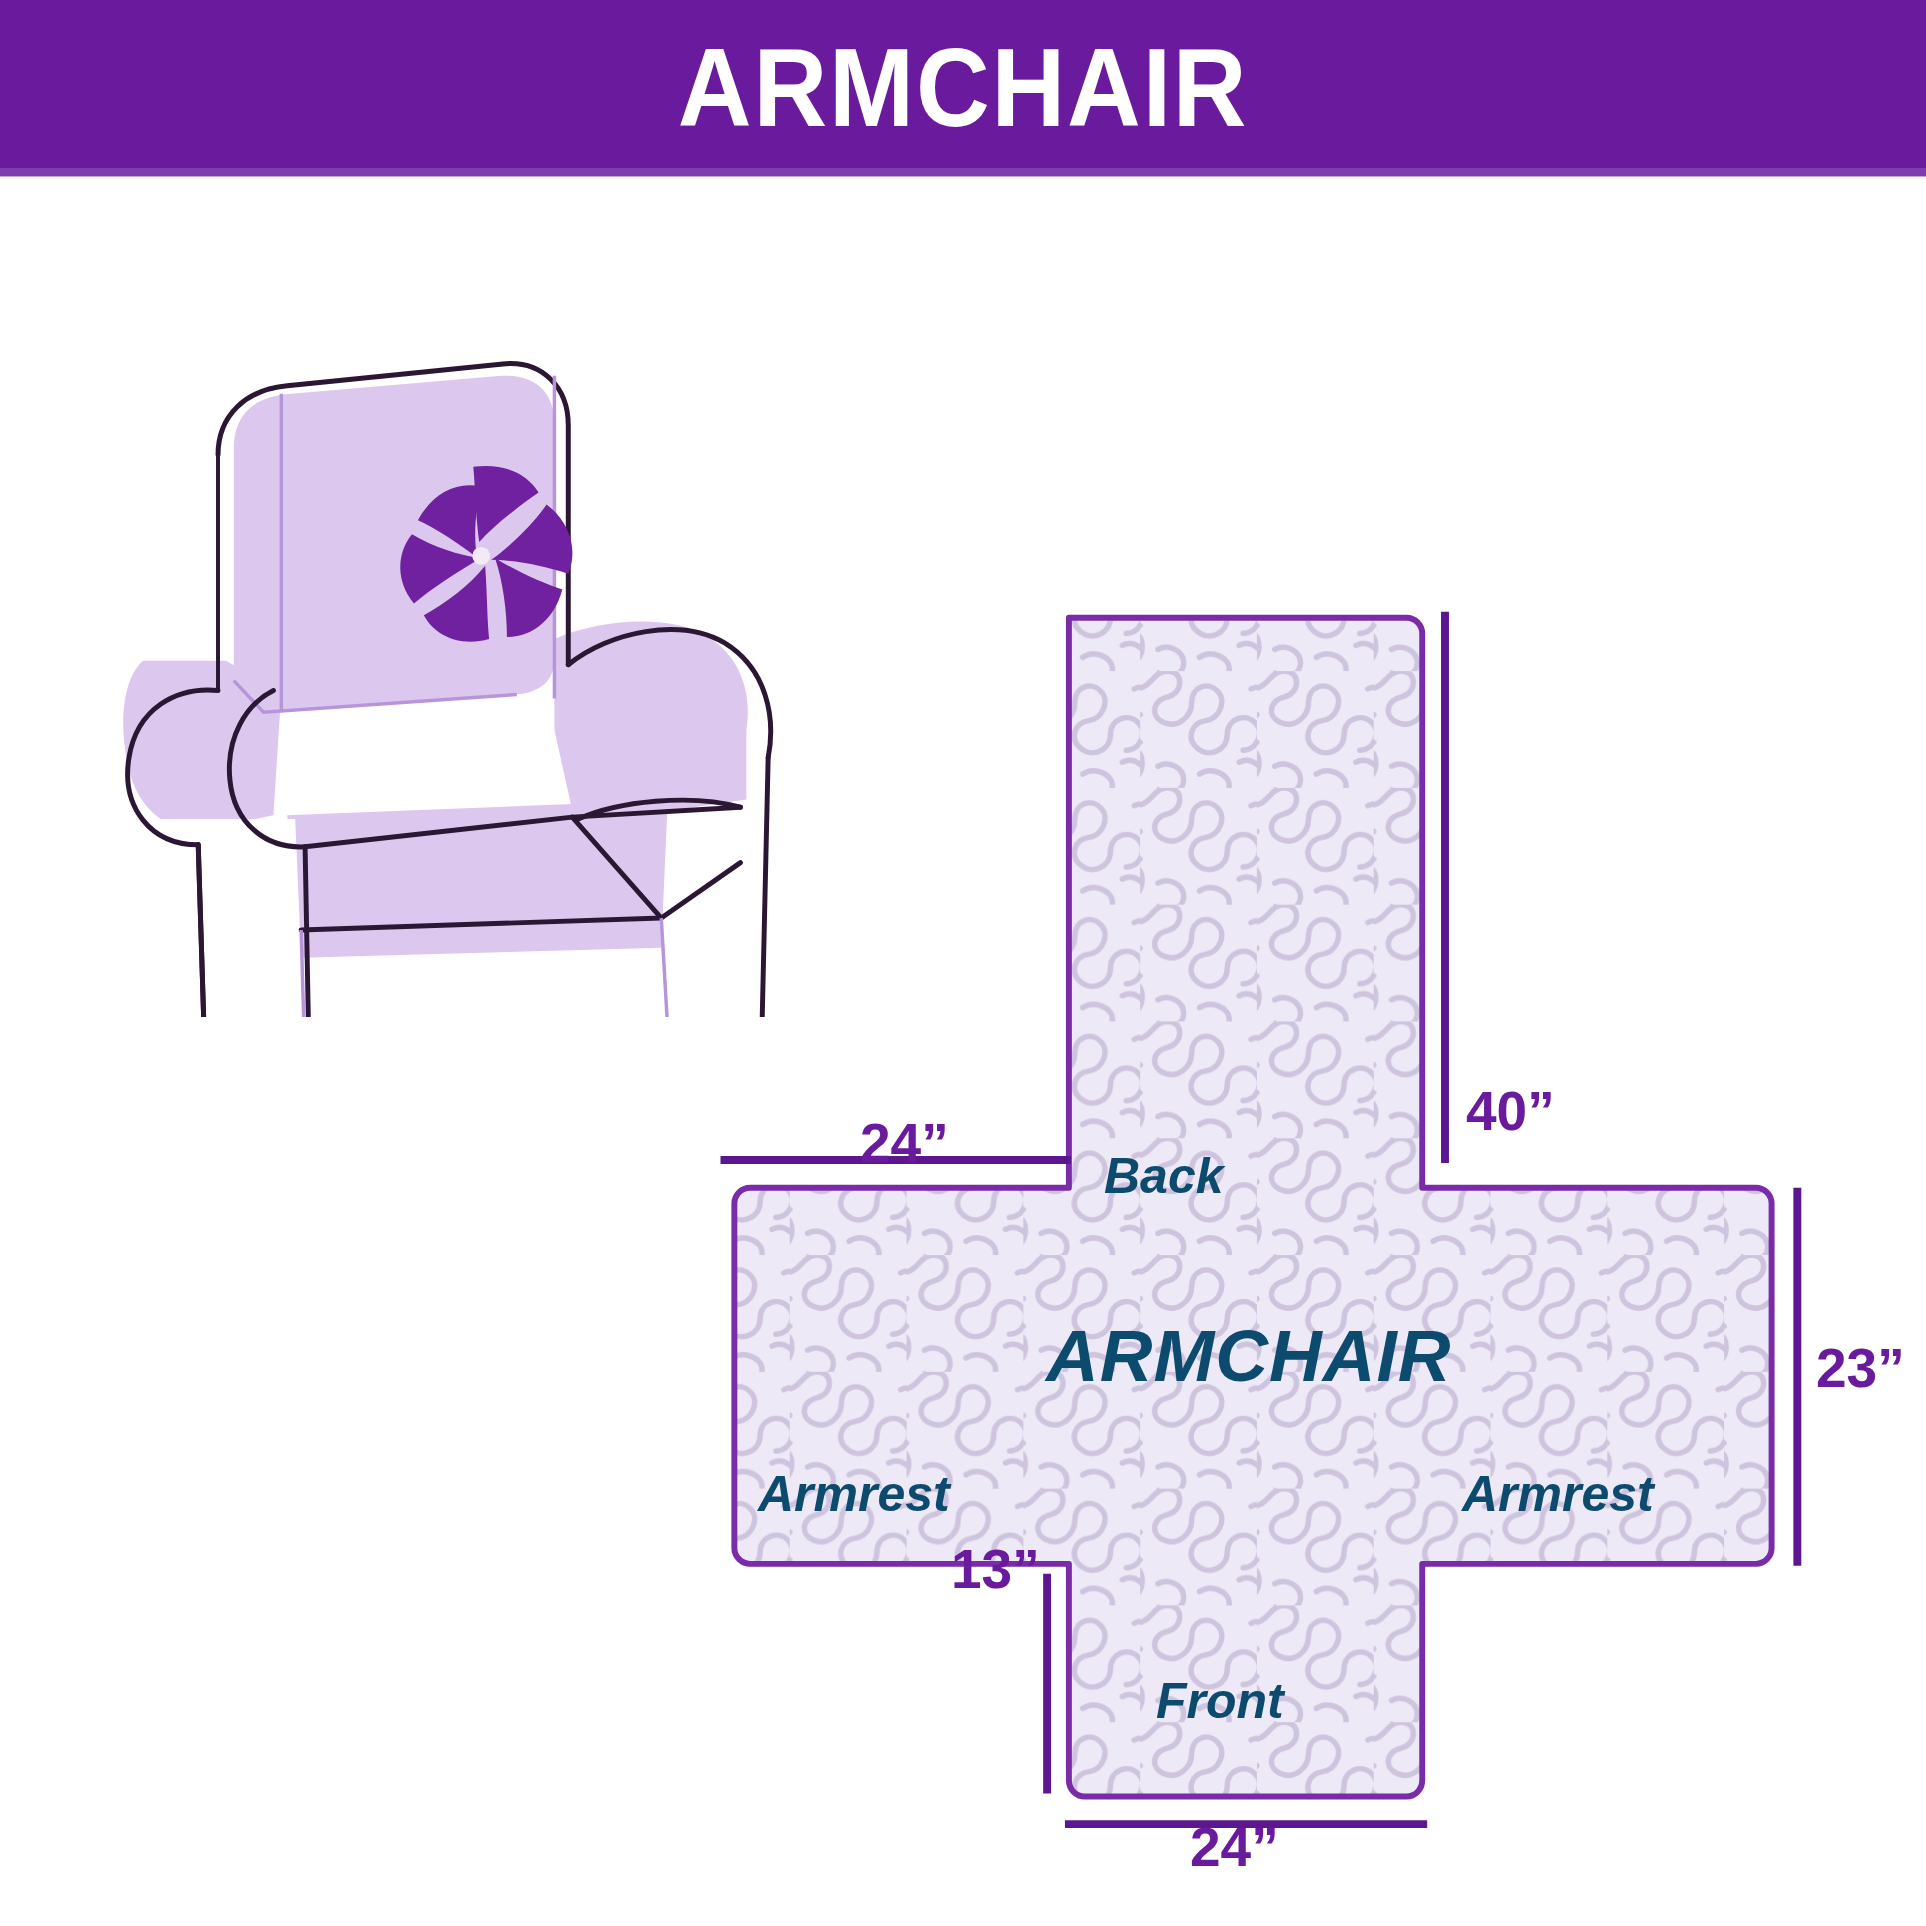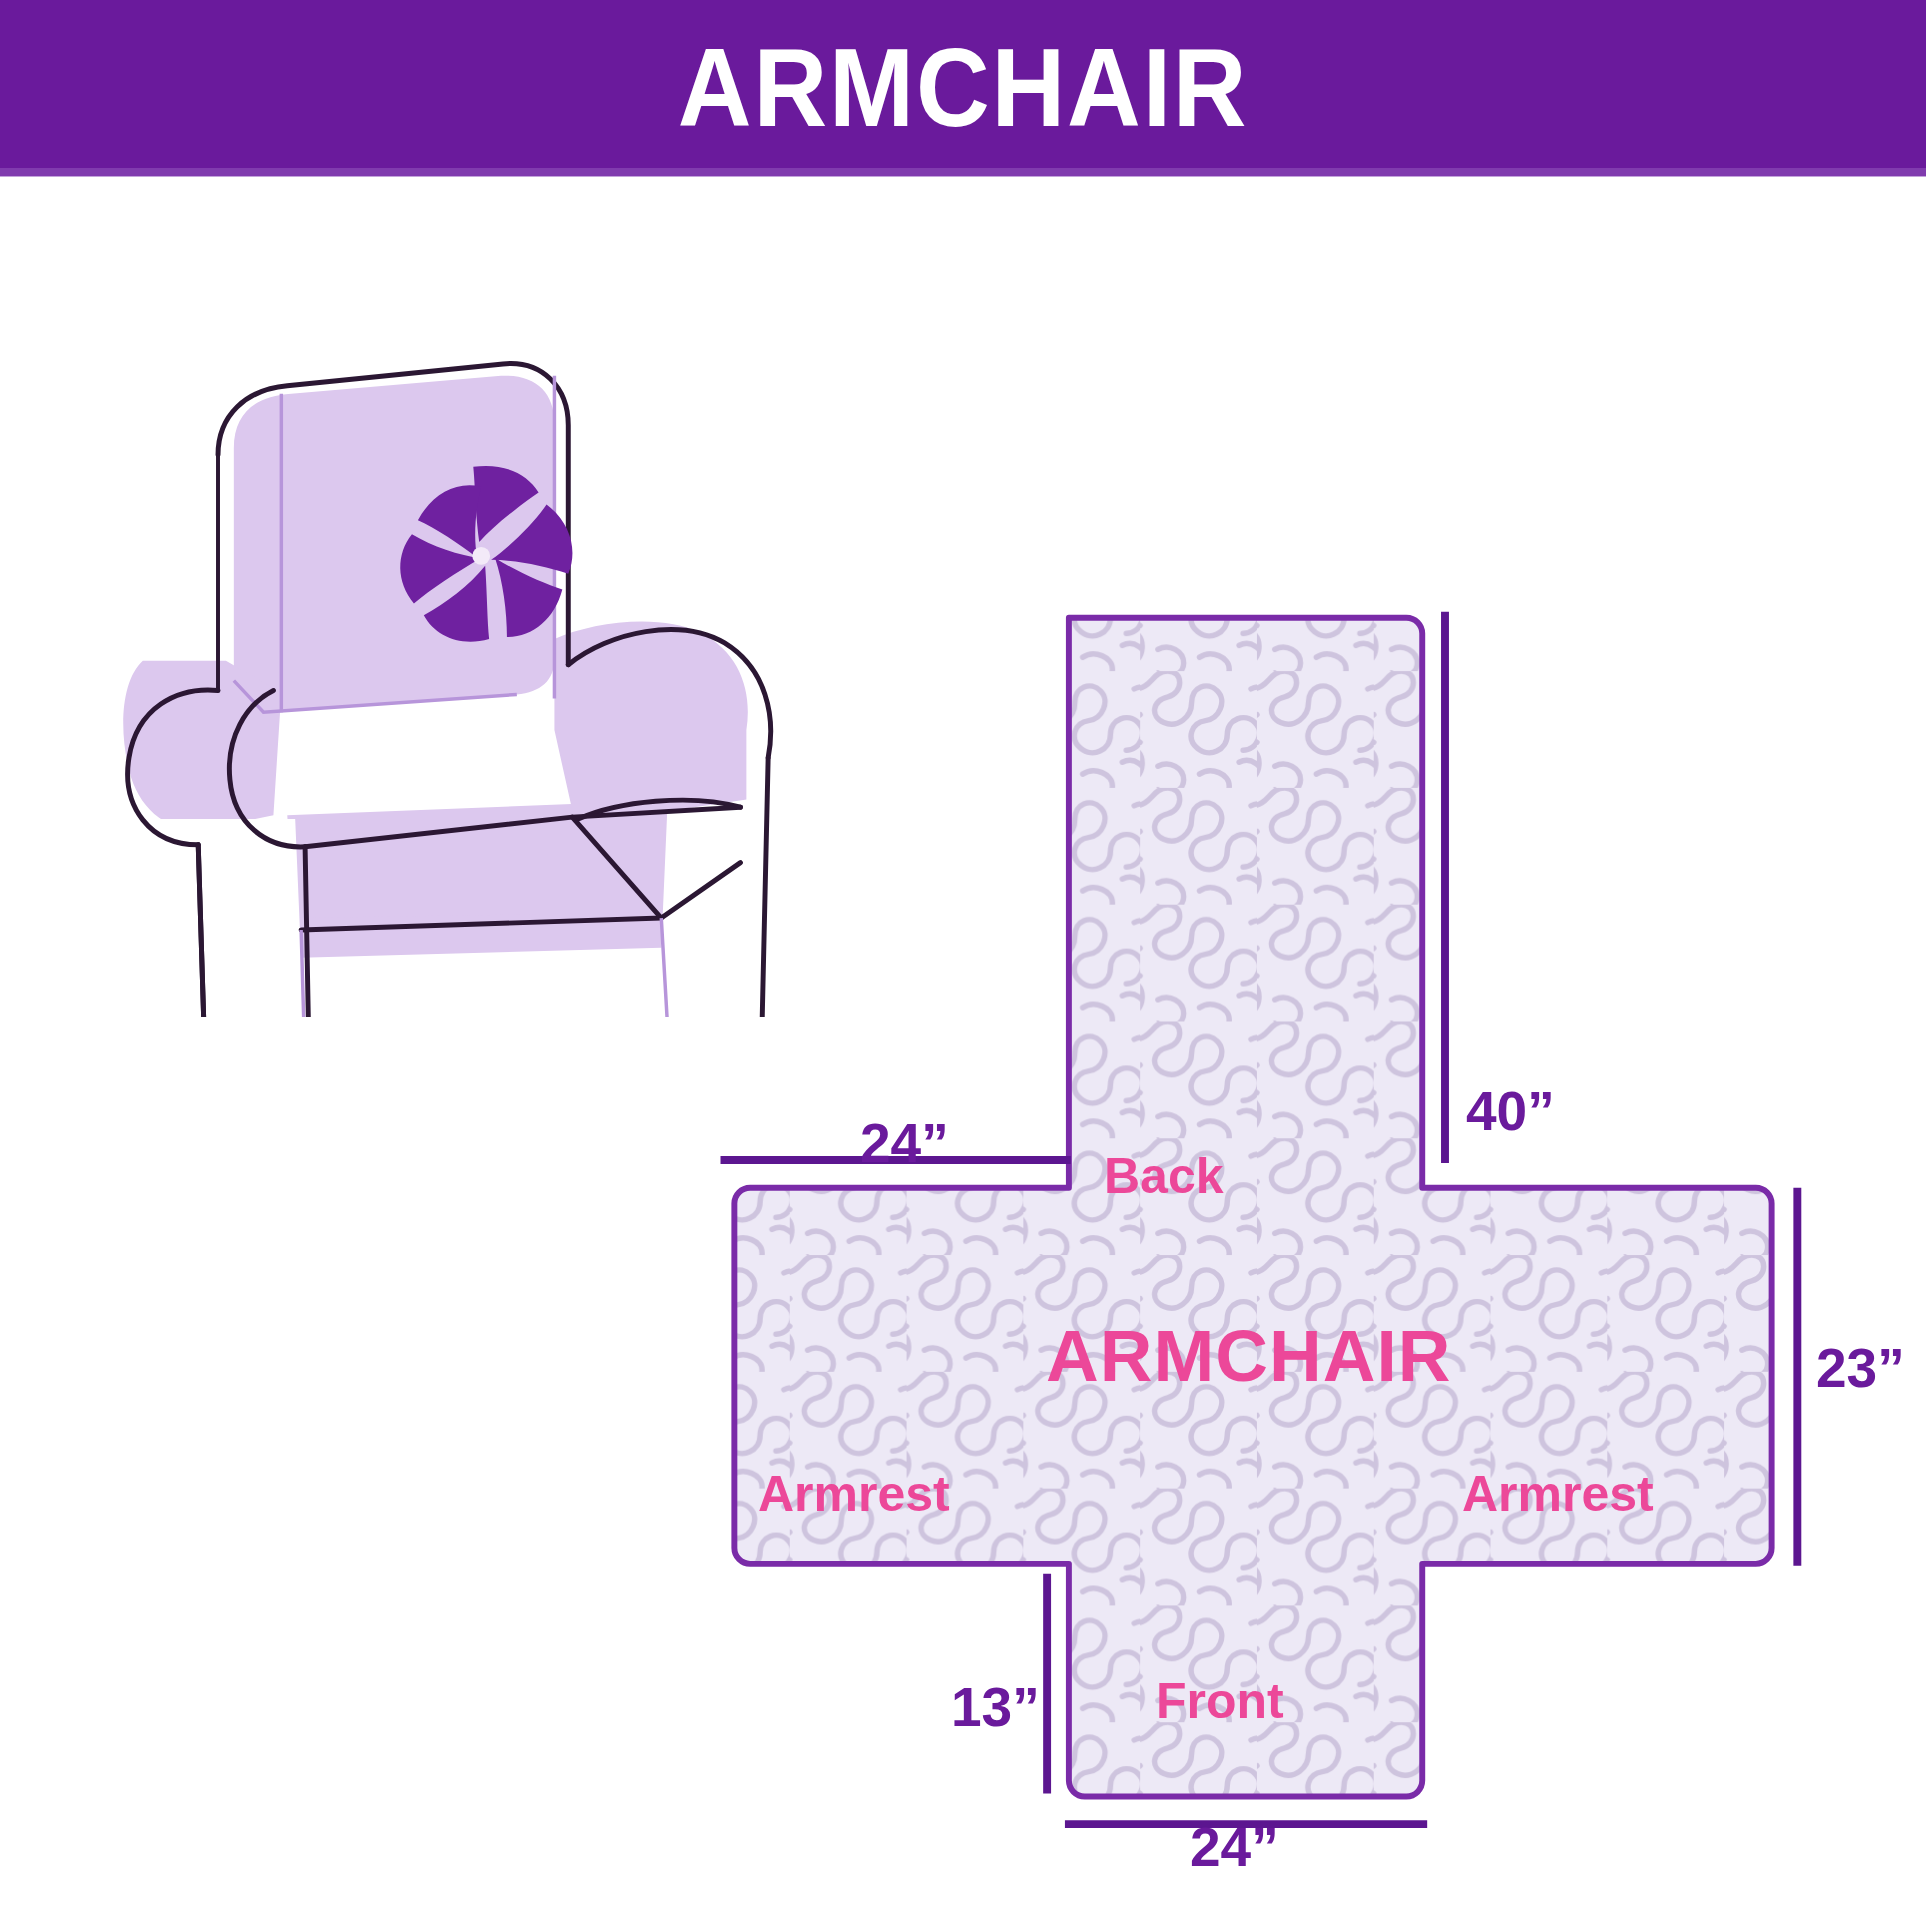--- a/index.html
+++ b/index.html
@@ -34,45 +34,46 @@
 
   
   .illus{position:absolute;left:107px;top:265px;width:693px;height:752px;}
 
   
   .diagram{position:absolute;left:673px;top:554px;width:1253px;height:1317px;}
 
   
   .lbl{
     position:absolute;
-    color:#ec4899;
+    color:#0c4a6e;
     font-weight:bold;
     font-family:"Liberation Sans","DejaVu Sans",sans-serif;
     white-space:nowrap;
     line-height:1;
+    font-style:italic;
   }
   .lbl-back   {left:1104px; top:1151px; font-size:50px;}
   .lbl-center {left:1046px; top:1319px; font-size:73px; letter-spacing:1px;}
   .lbl-arm-l  {left:758px;  top:1469px; font-size:50px;}
   .lbl-arm-r  {left:1462px; top:1469px; font-size:50px;}
   .lbl-front  {left:1156px; top:1676px; font-size:50px;}
 
   .dim{
     position:absolute;
     color:#6A1A9C;
     font-weight:bold;
     font-family:"Liberation Sans","DejaVu Sans",sans-serif;
     white-space:nowrap;
     line-height:1;
     font-size:55px;
   }
   .dim-40 {left:1466px; top:1084px;text-align:right;}
   .dim-24t{left:860px;  top:1116px;}
   .dim-23 {left:1816px; top:1341px;}
-  .dim-13 {left:951px;  top:1680px;}
+  .dim-13 {left:951px;  top:1542px;}
   .dim-24b{left:1190px; top:1820px;}
 </style>
 </head>
 <body>
 
 <div id="stage">
 
   <div class="banner">
     <div class="banner-title">ARMCHAIR</div>
   </div>

